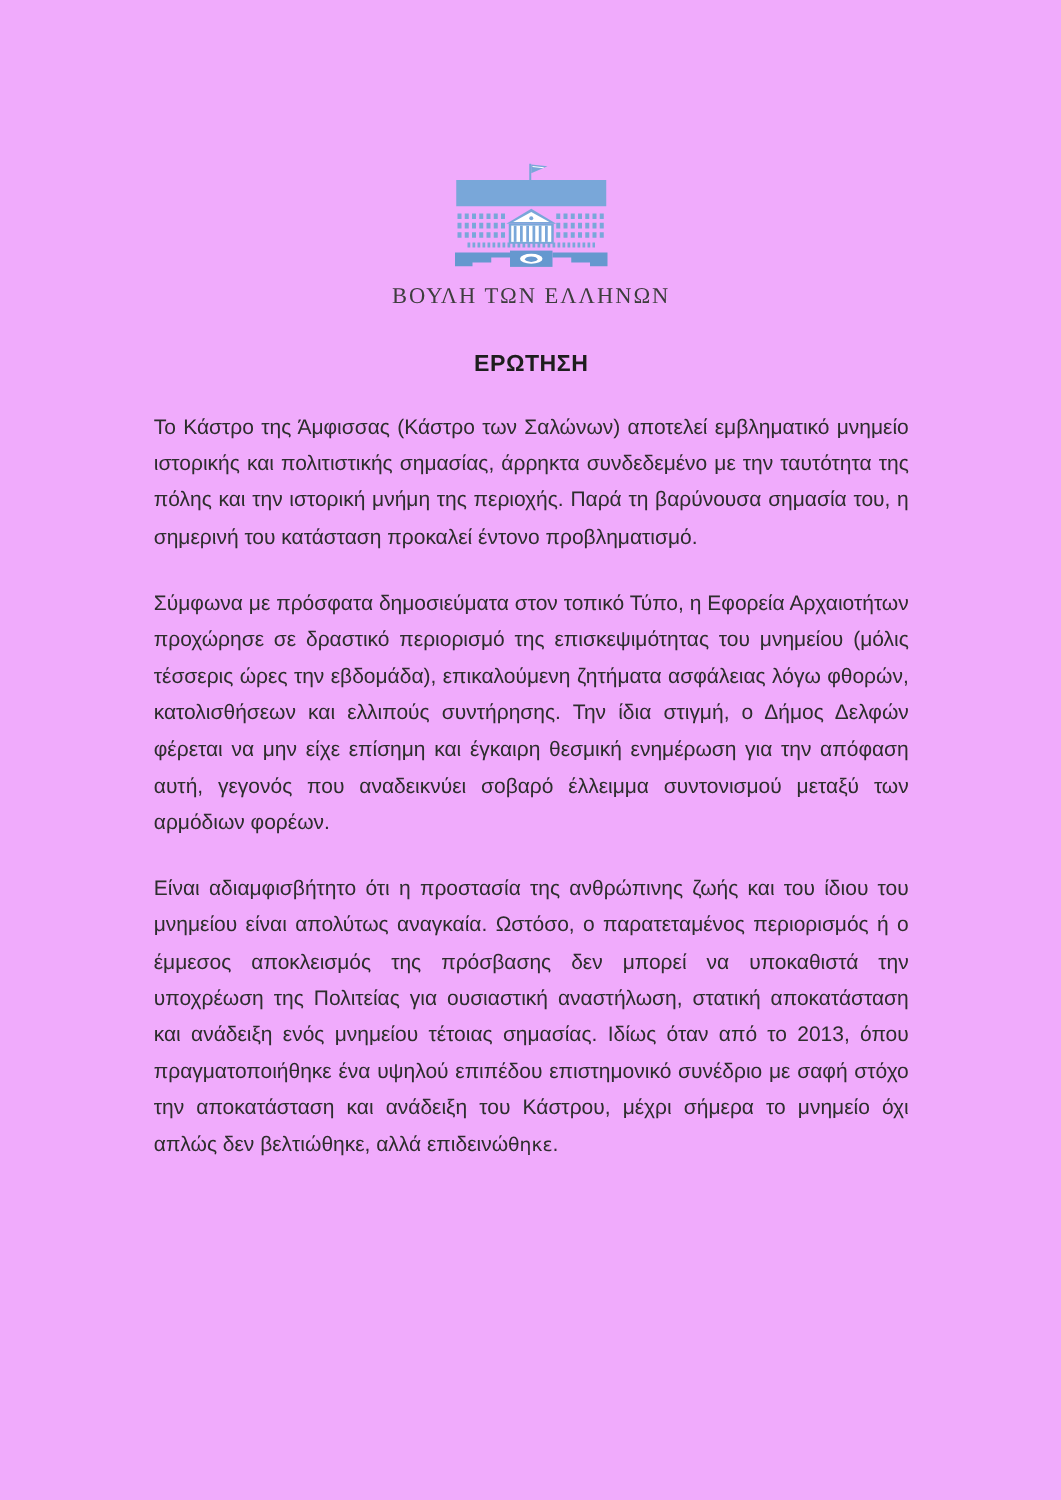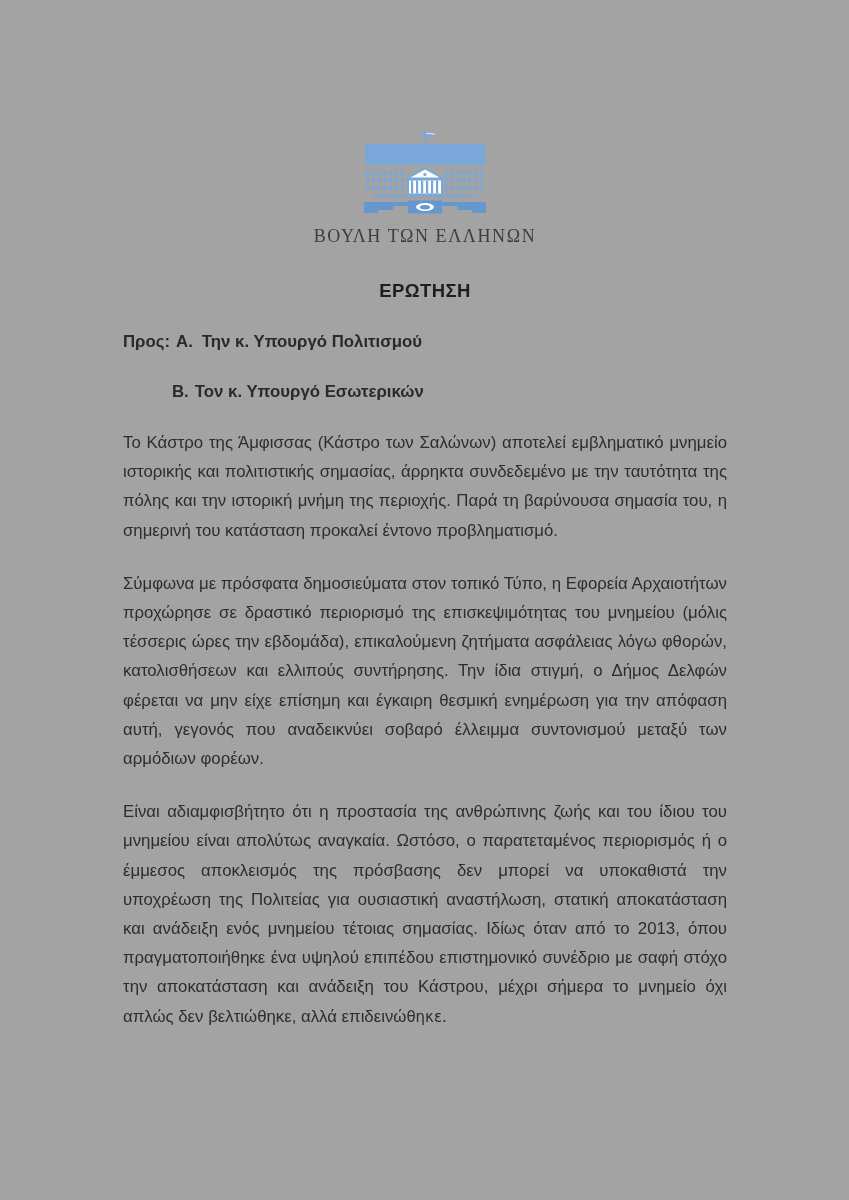--- a/index.html
+++ b/index.html
@@ -4,21 +4,21 @@
 <style>
   html,body{margin:0;padding:0;}
   body{
     width:849px;height:1200px;
     background:#ffffff;
     color:#2d2d2d;
     font-family:"Liberation Sans",sans-serif;
     position:relative;
     overflow:hidden;
   }
-  .page{position:absolute;inset:0;background:#a3a3a3;}
+  .page{position:absolute;inset:0;background:#f0abfc;}
   .doc{
     position:absolute;
     left:123px;top:130px;width:604px;
   }
   .logo-wrap{text-align:center;line-height:0;}
   .logo-wrap svg{width:130px;height:92px;}
   .org-name{
     text-align:center;
     font-family:"Liberation Serif","DejaVu Serif",serif;
     font-size:18px;
@@ -109,23 +109,21 @@
         <rect x="48" y="70.5" width="34" height="13" fill="#6598cf"></rect>
         <ellipse cx="65" cy="77" rx="9" ry="4" fill="#ffffff"></ellipse>
         <ellipse cx="65" cy="77.3" rx="5" ry="2.2" fill="#6598cf"></ellipse>
       </svg>
     </div>
 
     <div class="org-name">ΒΟΥΛΗ ΤΩΝ ΕΛΛΗΝΩΝ</div>
 
     <div class="page-title">ΕΡΩΤΗΣΗ</div>
 
-    <div class="to-line"><span>Προς:</span><span class="idx">Α.</span><span>Την κ. Υπουργό Πολιτισμού</span></div>
 
-    <div class="to-line to-line2"><span class="idx">Β.</span><span>Τον κ. Υπουργό Εσωτερικών</span></div>
 
 
     <p class="body">Το Κάστρο της Άμφισσας (Κάστρο των Σαλώνων) αποτελεί εμβληματικό μνημείο ιστορικής και πολιτιστικής σημασίας, άρρηκτα συνδεδεμένο με την ταυτότητα της πόλης και την ιστορική μνήμη της περιοχής. Παρά τη βαρύνουσα σημασία του, η σημερινή του κατάσταση προκαλεί έντονο προβληματισμό.</p>
 
     <p class="body">Σύμφωνα με πρόσφατα δημοσιεύματα στον τοπικό Τύπο, η Εφορεία Αρχαιοτήτων προχώρησε σε δραστικό περιορισμό της επισκεψιμότητας του μνημείου (μόλις τέσσερις ώρες την εβδομάδα), επικαλούμενη ζητήματα ασφάλειας λόγω φθορών, κατολισθήσεων και ελλιπούς συντήρησης. Την ίδια στιγμή, ο Δήμος Δελφών φέρεται να μην είχε επίσημη και έγκαιρη θεσμική ενημέρωση για την απόφαση αυτή, γεγονός που αναδεικνύει σοβαρό έλλειμμα συντονισμού μεταξύ των αρμόδιων φορέων.</p>
 
     <p class="body"><span>Είναι αδιαμφισβήτητο ότι η προστασία της ανθρώπινης ζωής και του ίδιου του μνημείου είναι απολύτως αναγκαία. Ωστόσο, ο παρατεταμένος περιορισμός ή ο έμμεσος αποκλεισμός της πρόσβασης δεν μπορεί να υποκαθιστά την υποχρέωση της Πολιτείας για ουσιαστική αναστήλωση, στατική αποκατάσταση και ανάδειξη ενός μνημείου τέτοιας σημασίας. Ιδίως όταν από το 2013, όπου πραγματοποιήθηκε ένα υψηλού επιπέδου επιστημονικό συνέδριο με σαφή στόχο την αποκατάσταση και ανάδειξη του Κάστρου, μέχρι σήμερα το μνημείο όχι απλώς δεν βελτιώθηκε, αλλά επιδεινώ</span><span class="alt-suffix">θηκε.</span></p>
 
   </div>
 </div>

